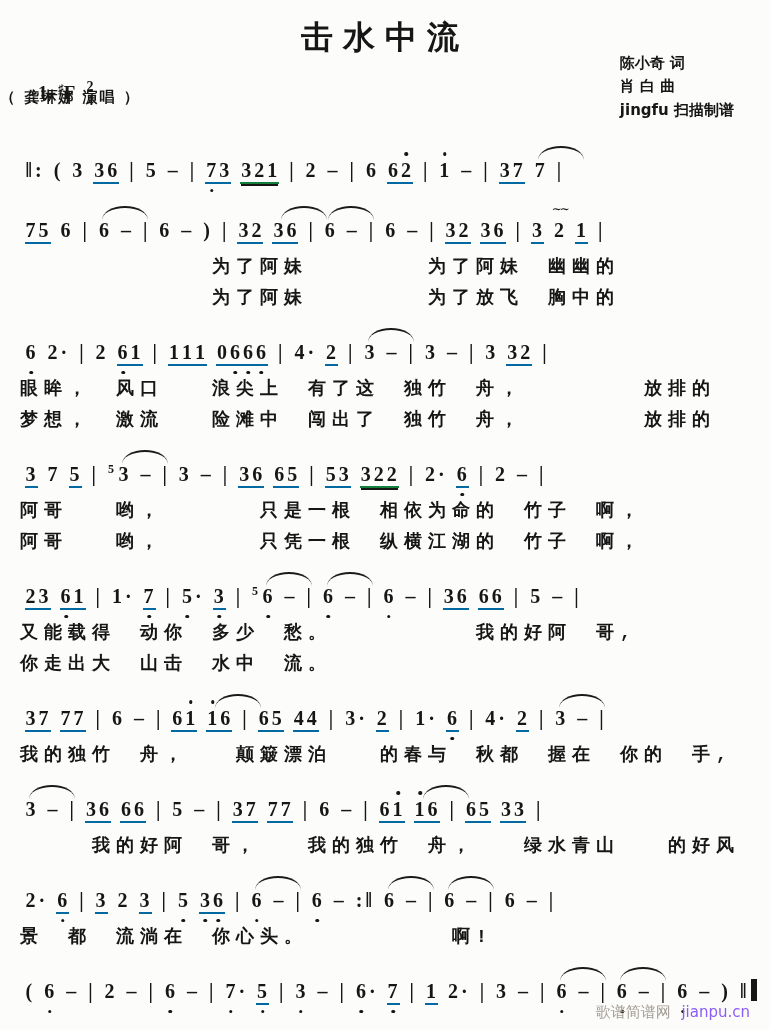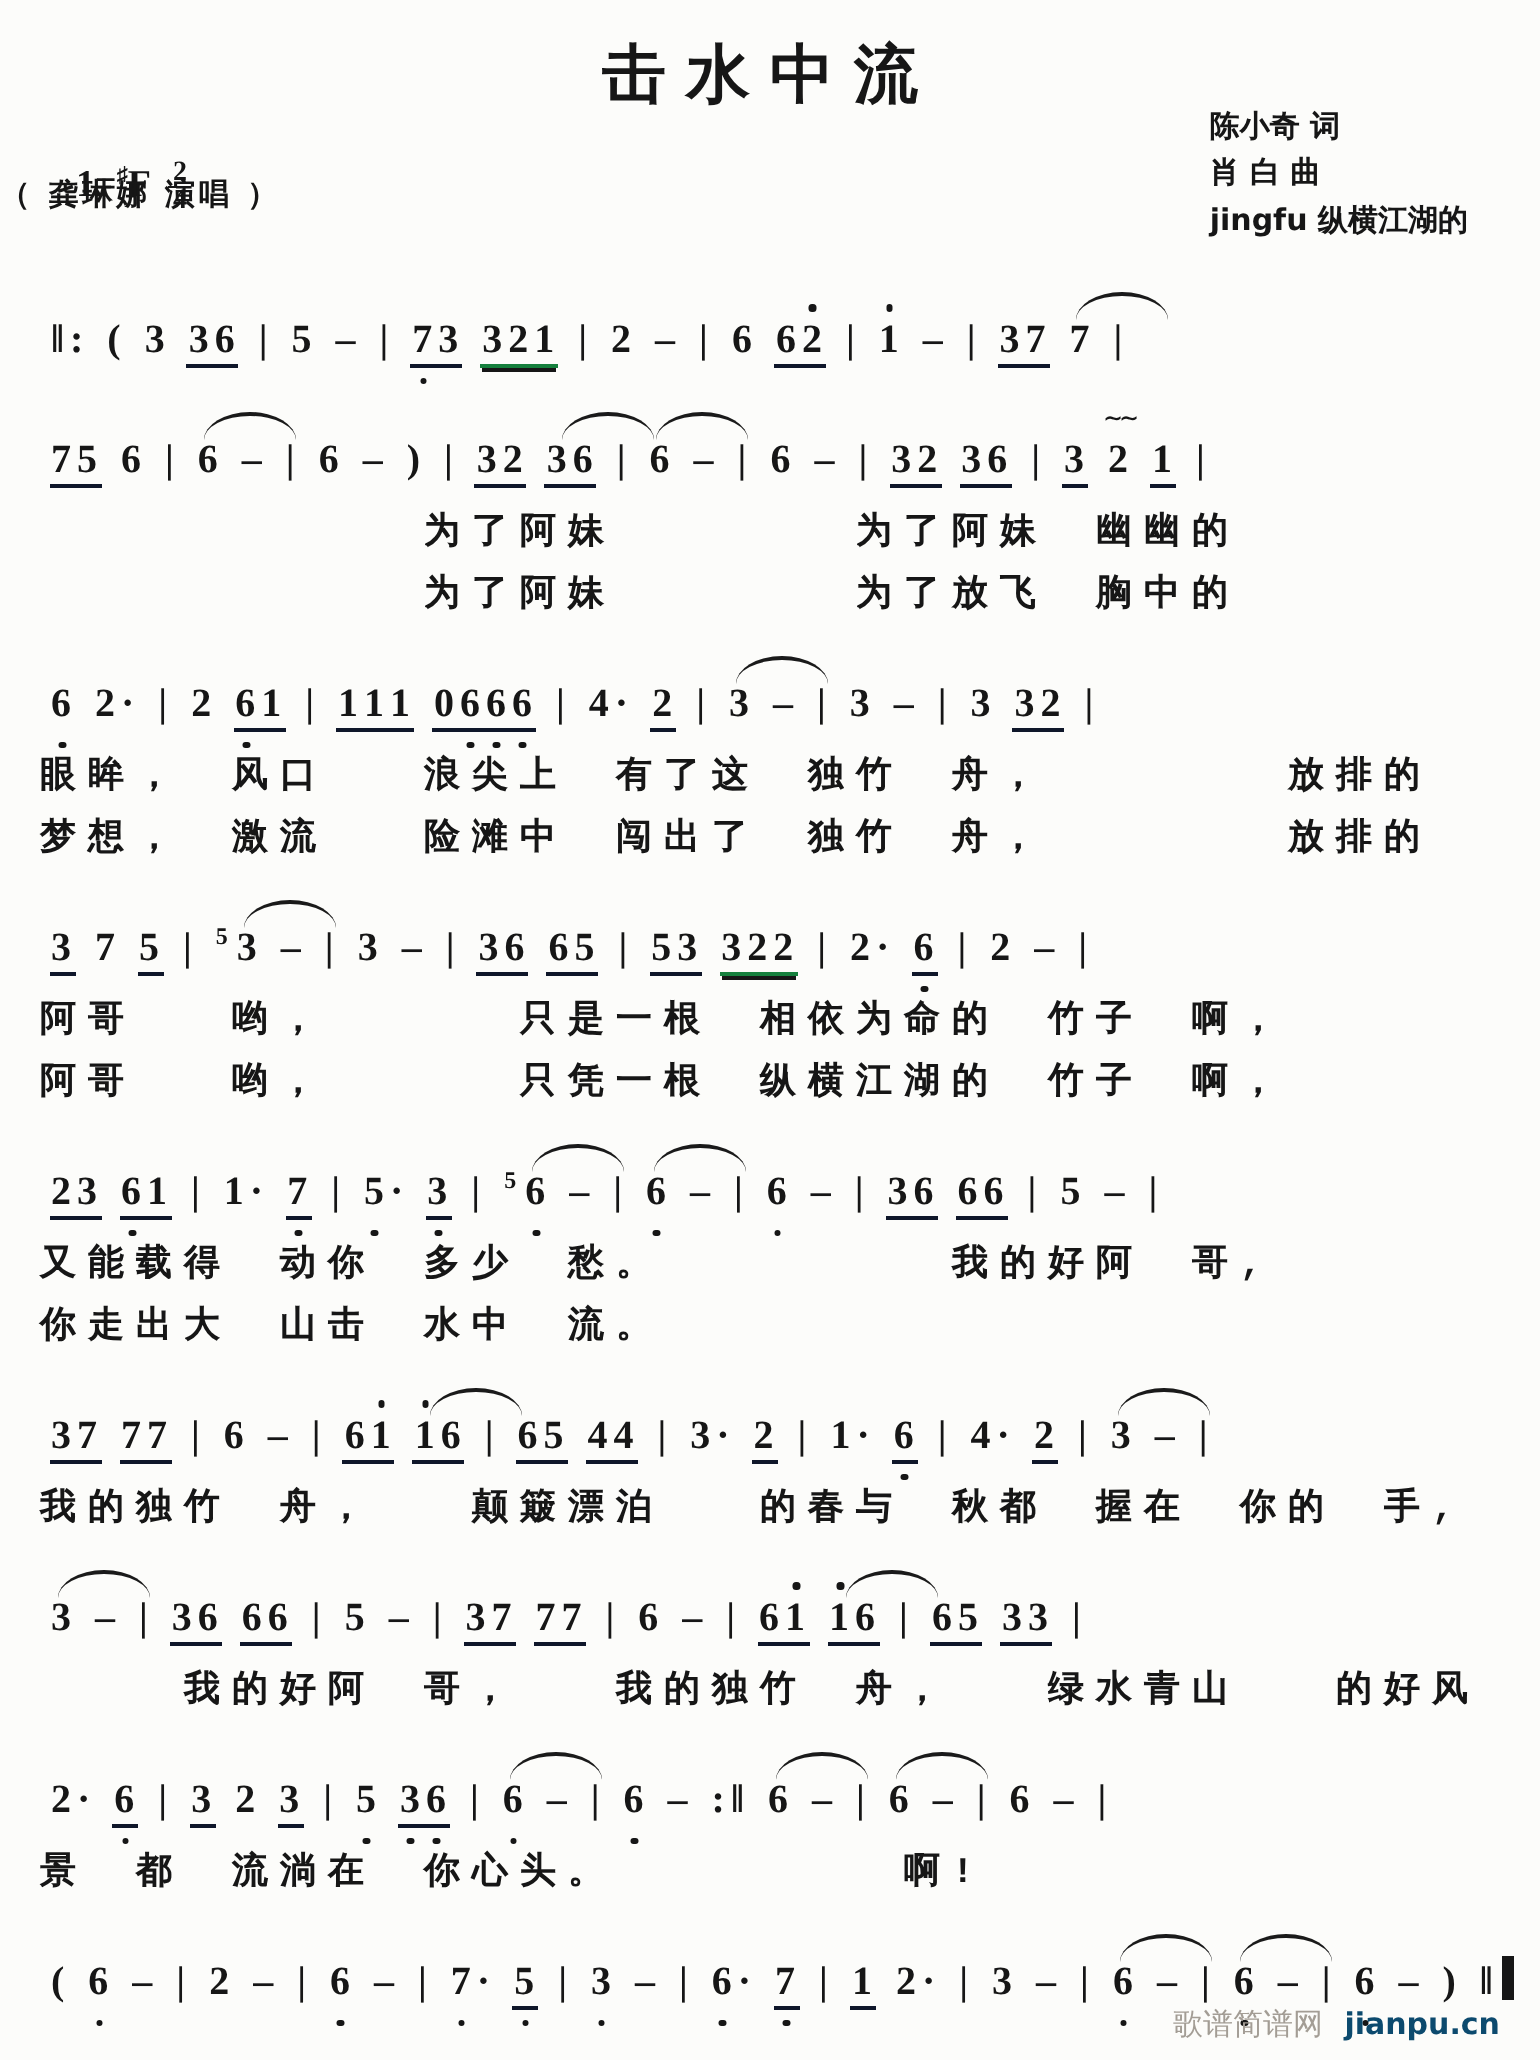--- a/index.html
+++ b/index.html
@@ -21,21 +21,21 @@
             font-family:"DejaVu Sans","Liberation Sans",sans-serif;}
   .credits{position:absolute;top:52px;right:36px;font-size:15px;
            font-weight:700;line-height:1.55;
            font-family:"DejaVu Sans","Liberation Sans",sans-serif;}
 
   
   #score{position:absolute;top:148px;left:20px;right:12px;}
   .block{margin-bottom:16px;}
   .mline{height:44px;line-height:44px;white-space:nowrap;font-size:20px;font-weight:700;}
   .tok{position:relative;display:inline-block;margin:0 4.5px;letter-spacing:1px;line-height:normal;vertical-align:baseline;}
-  .tok.u1{border-bottom:2px solid #0f172a;text-align:center;}
+  .tok.u1{border-bottom:2px solid #0369a1;text-align:center;}
   .tok.u2{border-bottom:2px solid #15803d;box-shadow:0 3px 0 -1px #161616;}
   .ch{position:relative;display:inline-block;padding:0 1px;}
   .ch.hi::before{content:'';position:absolute;top:-7px;left:50%;transform:translateX(-50%);
                  width:3.5px;height:3.5px;border-radius:50%;background:#161616;}
   .ch.lo::after{content:'';position:absolute;bottom:-10px;left:50%;transform:translateX(-50%);
                 width:3.5px;height:3.5px;border-radius:50%;background:#161616;}
   .arc{position:absolute;top:-13px;left:35%;width:46px;height:12px;
        border-top:2.5px solid #1a1a1a;border-radius:50% 50% 0 0 / 100% 100% 0 0;}
   .grace{font-size:12px;transform:translateY(-8px);margin-right:-3px;}
   .mord{position:absolute;top:-17px;left:50%;transform:translateX(-50%);
@@ -59,21 +59,21 @@
 
   <div class="keysig">
     <span>1=</span><span class="acc">♯</span><span>F</span><span class="ts"><b>2</b><b>4</b></span>
   </div>
 
   <div class="subtitle">（ 龚琳娜 演唱 ）</div>
 
   <div class="credits">
     <div>陈小奇 词</div>
     <div>肖  白 曲</div>
-    <div>jingfu 纵横江湖的</div>
+    <div>jingfu 扫描制谱</div>
   </div>
 
   <div id="score">
       <div class="block">
         <div class="mline"><span class="tok"><span class="ch">‖</span><span class="ch">:</span></span><span class="tok"><span class="ch">(</span></span><span class="tok"><span class="ch">3</span></span><span class="tok u1"><span class="ch">3</span><span class="ch">6</span></span><span class="tok"><span class="ch">|</span></span><span class="tok"><span class="ch">5</span></span><span class="tok"><span class="ch">–</span></span><span class="tok"><span class="ch">|</span></span><span class="tok u1"><span class="ch lo">7</span><span class="ch">3</span></span><span class="tok u2"><span class="ch">3</span><span class="ch">2</span><span class="ch">1</span></span><span class="tok"><span class="ch">|</span></span><span class="tok"><span class="ch">2</span></span><span class="tok"><span class="ch">–</span></span><span class="tok"><span class="ch">|</span></span><span class="tok"><span class="ch">6</span></span><span class="tok u1"><span class="ch">6</span><span class="ch hi">2</span></span><span class="tok"><span class="ch">|</span></span><span class="tok"><span class="ch hi">1</span></span><span class="tok"><span class="ch">–</span></span><span class="tok"><span class="ch">|</span></span><span class="tok u1"><span class="ch">3</span><span class="ch">7</span></span><span class="tok"><span class="ch">7</span><i class="arc"></i></span><span class="tok"><span class="ch">|</span></span></div>
       </div>
       <div class="block">
         <div class="mline"><span class="tok u1"><span class="ch">7</span><span class="ch">5</span></span><span class="tok"><span class="ch">6</span></span><span class="tok"><span class="ch">|</span></span><span class="tok"><span class="ch">6</span><i class="arc"></i></span><span class="tok"><span class="ch">–</span></span><span class="tok"><span class="ch">|</span></span><span class="tok"><span class="ch">6</span></span><span class="tok"><span class="ch">–</span></span><span class="tok"><span class="ch">)</span></span><span class="tok"><span class="ch">|</span></span><span class="tok u1"><span class="ch">3</span><span class="ch">2</span></span><span class="tok u1"><span class="ch">3</span><span class="ch">6</span><i class="arc"></i></span><span class="tok"><span class="ch">|</span></span><span class="tok"><span class="ch">6</span><i class="arc"></i></span><span class="tok"><span class="ch">–</span></span><span class="tok"><span class="ch">|</span></span><span class="tok"><span class="ch">6</span></span><span class="tok"><span class="ch">–</span></span><span class="tok"><span class="ch">|</span></span><span class="tok u1"><span class="ch">3</span><span class="ch">2</span></span><span class="tok u1"><span class="ch">3</span><span class="ch">6</span></span><span class="tok"><span class="ch">|</span></span><span class="tok u1"><span class="ch">3</span></span><span class="tok"><span class="ch">2</span><i class="mord">∼∼</i></span><span class="tok u1"><span class="ch">1</span></span><span class="tok"><span class="ch">|</span></span></div>
         <div class="lyr">　　　　　　　　为了阿妹　　　　　为了阿妹　幽幽的</div>
         <div class="lyr">　　　　　　　　为了阿妹　　　　　为了放飞　胸中的</div>
@@ -105,16 +105,16 @@
         <div class="mline"><span class="tok"><span class="ch">2</span><span class="ch">·</span></span><span class="tok u1"><span class="ch lo">6</span></span><span class="tok"><span class="ch">|</span></span><span class="tok u1"><span class="ch">3</span></span><span class="tok"><span class="ch">2</span></span><span class="tok u1"><span class="ch">3</span></span><span class="tok"><span class="ch">|</span></span><span class="tok"><span class="ch lo">5</span></span><span class="tok u1"><span class="ch lo">3</span><span class="ch lo">6</span></span><span class="tok"><span class="ch">|</span></span><span class="tok"><span class="ch lo">6</span><i class="arc"></i></span><span class="tok"><span class="ch">–</span></span><span class="tok"><span class="ch">|</span></span><span class="tok"><span class="ch lo">6</span></span><span class="tok"><span class="ch">–</span></span><span class="tok"><span class="ch">:</span><span class="ch">‖</span></span><span class="tok"><span class="ch">6</span><i class="arc"></i></span><span class="tok"><span class="ch">–</span></span><span class="tok"><span class="ch">|</span></span><span class="tok"><span class="ch">6</span><i class="arc"></i></span><span class="tok"><span class="ch">–</span></span><span class="tok"><span class="ch">|</span></span><span class="tok"><span class="ch">6</span></span><span class="tok"><span class="ch">–</span></span><span class="tok"><span class="ch">|</span></span></div>
         <div class="lyr">景　都　流淌在　你心头。　　　　　　啊!</div>
       </div>
       <div class="block">
         <div class="mline"><span class="tok"><span class="ch">(</span></span><span class="tok"><span class="ch lo">6</span></span><span class="tok"><span class="ch">–</span></span><span class="tok"><span class="ch">|</span></span><span class="tok"><span class="ch">2</span></span><span class="tok"><span class="ch">–</span></span><span class="tok"><span class="ch">|</span></span><span class="tok"><span class="ch lo">6</span></span><span class="tok"><span class="ch">–</span></span><span class="tok"><span class="ch">|</span></span><span class="tok"><span class="ch lo">7</span><span class="ch">·</span></span><span class="tok u1"><span class="ch lo">5</span></span><span class="tok"><span class="ch">|</span></span><span class="tok"><span class="ch lo">3</span></span><span class="tok"><span class="ch">–</span></span><span class="tok"><span class="ch">|</span></span><span class="tok"><span class="ch lo">6</span><span class="ch">·</span></span><span class="tok u1"><span class="ch lo">7</span></span><span class="tok"><span class="ch">|</span></span><span class="tok u1"><span class="ch">1</span></span><span class="tok"><span class="ch">2</span><span class="ch">·</span></span><span class="tok"><span class="ch">|</span></span><span class="tok"><span class="ch">3</span></span><span class="tok"><span class="ch">–</span></span><span class="tok"><span class="ch">|</span></span><span class="tok"><span class="ch lo">6</span><i class="arc"></i></span><span class="tok"><span class="ch">–</span></span><span class="tok"><span class="ch">|</span></span><span class="tok"><span class="ch lo">6</span><i class="arc"></i></span><span class="tok"><span class="ch">–</span></span><span class="tok"><span class="ch">|</span></span><span class="tok"><span class="ch lo">6</span></span><span class="tok"><span class="ch">–</span></span><span class="tok"><span class="ch">)</span></span><span class="tok fin"><span class="ch">‖</span></span></div>
       </div>
     </div>
 
   <div class="watermark">
     <span>歌谱简谱网</span>
-    <span class="wm-url" style="color: #0c4a6e; font-weight: bold;">jianpu.cn</span>
+    <span class="wm-url" style="color: #8b5cf6;">jianpu.cn</span>
   </div>
 
 </div>
 
 </body></html>

